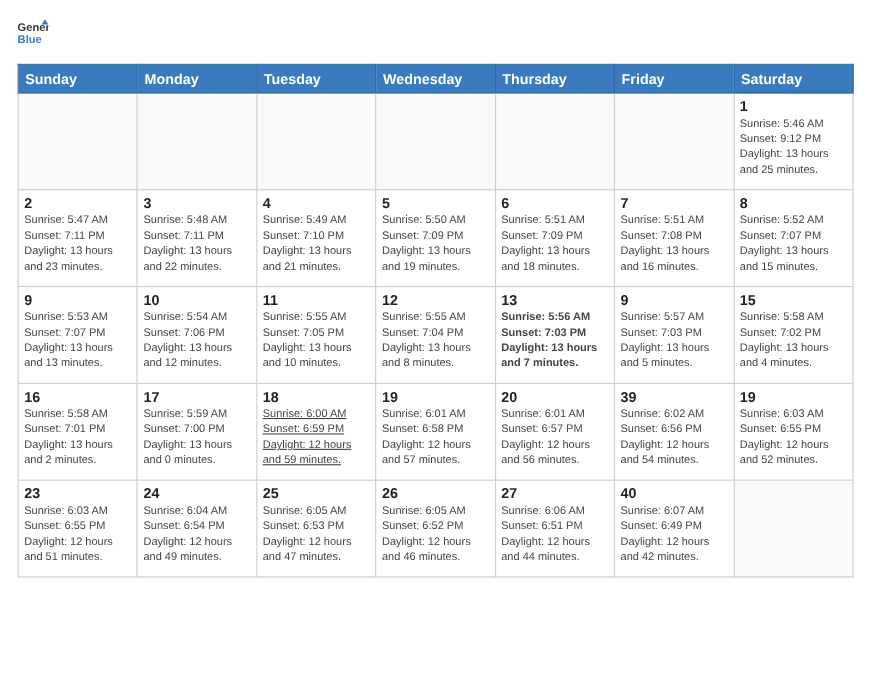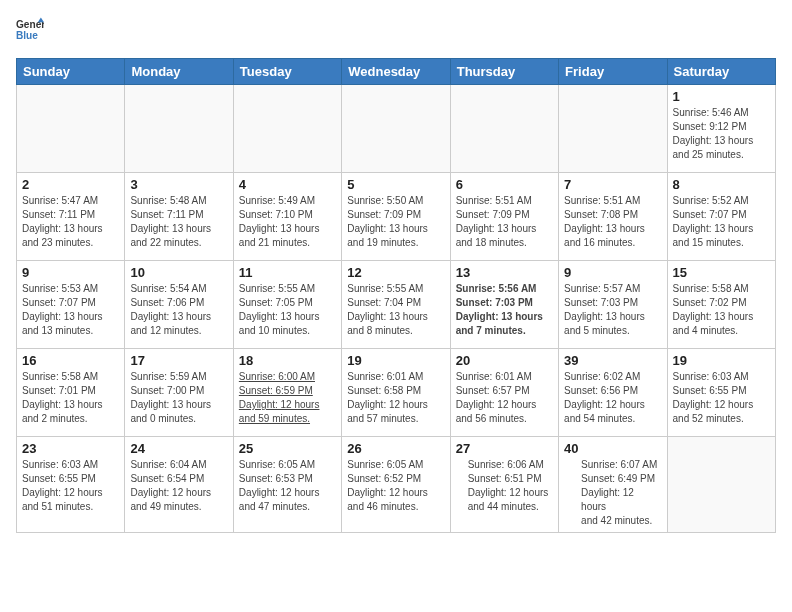--- a/index.html
+++ b/index.html
@@ -300,28 +300,28 @@
         </td>
         <td>
           <span class="day-num">26</span>
           <div class="day-info" style="white-space: pre-line;">Sunrise: 6:05 AM
 Sunset: 6:52 PM
 Daylight: 12 hours
 and 46 minutes.</div>
         </td>
         <td>
           <span class="day-num">27</span>
-          <div class="day-info" style="white-space: pre-line; margin-left: 12px;">Sunrise: 6:06 AM
+          <div class="day-info" style="white-space: pre-line;">Sunrise: 6:06 AM
 Sunset: 6:51 PM
 Daylight: 12 hours
 and 44 minutes.</div>
         </td>
         <td>
           <span class="day-num">40</span>
-          <div class="day-info" style="white-space: pre-line; margin-left: 17px;">Sunrise: 6:07 AM
+          <div class="day-info" style="white-space: pre-line;">Sunrise: 6:07 AM
 Sunset: 6:49 PM
 Daylight: 12 hours
 and 42 minutes.</div>
         </td>
         <td class="empty-cell"></td>
       </tr>
     </tbody>
 </table>
 
 </body></html>

